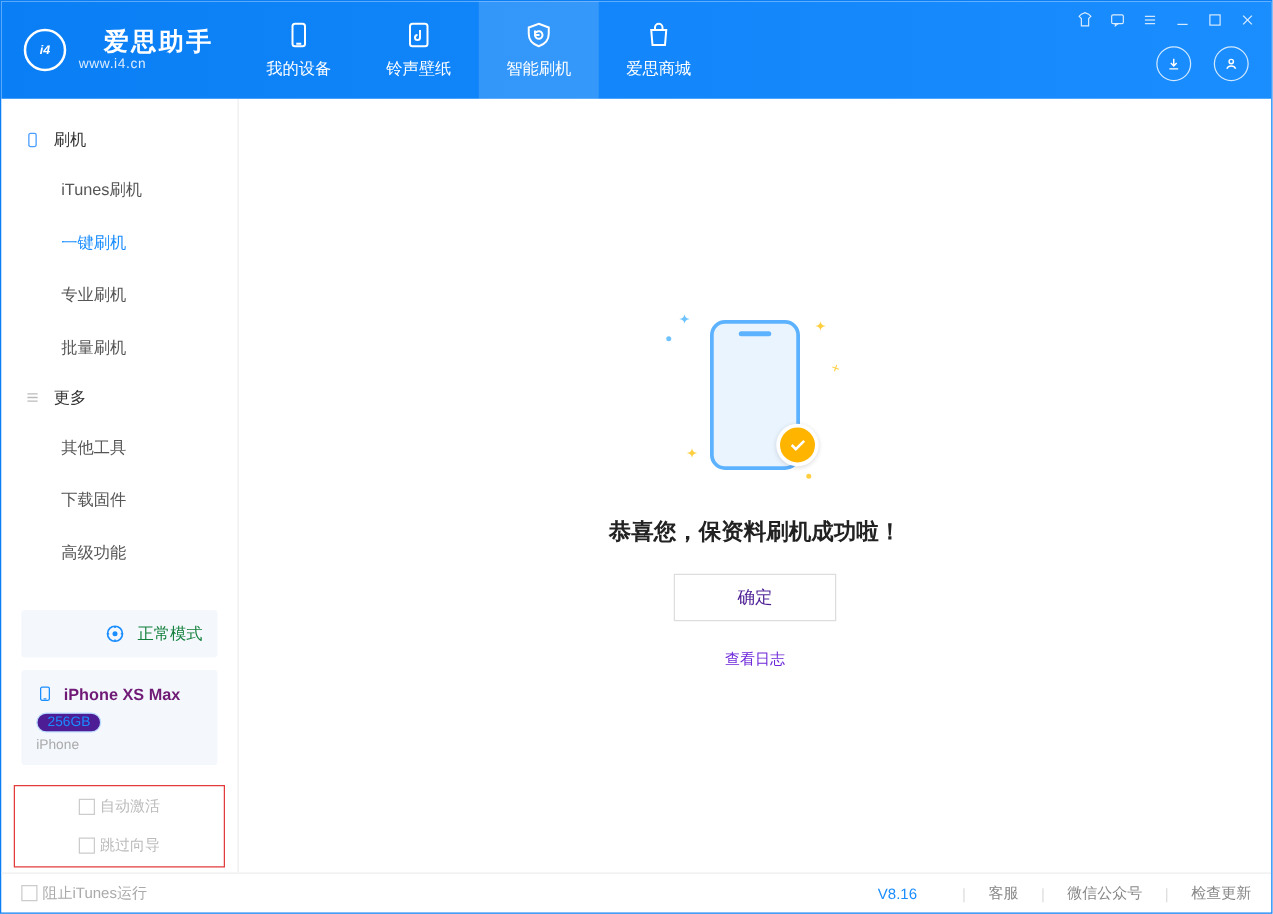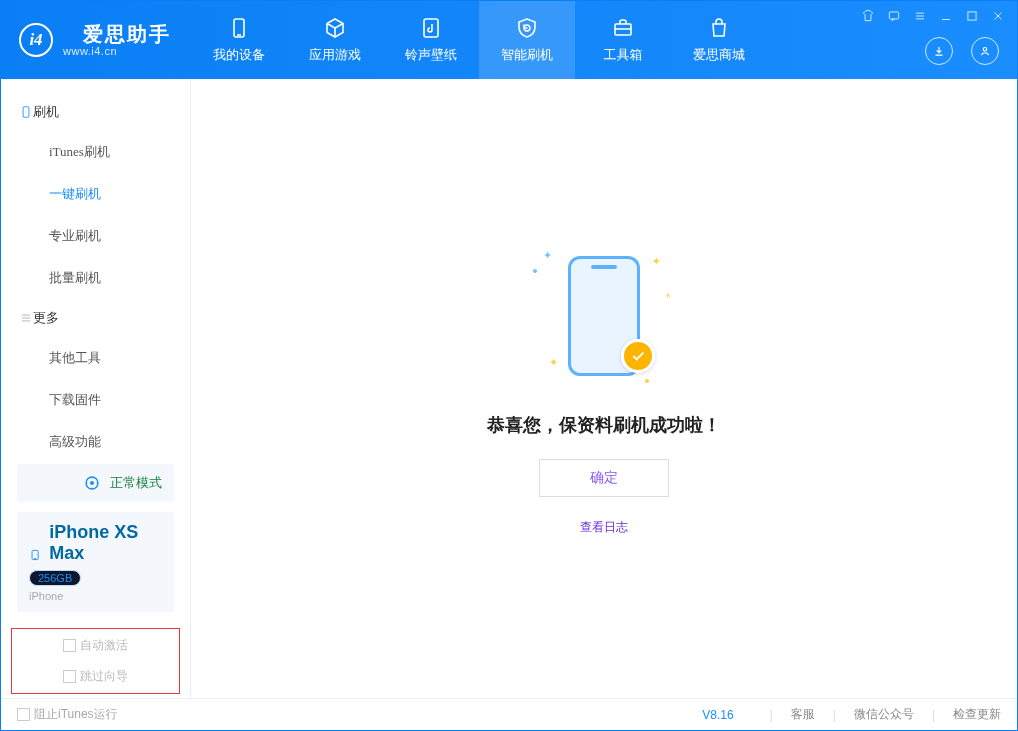--- a/index.html
+++ b/index.html
@@ -1,21 +1,21 @@
 <!DOCTYPE html>
 <html><head>
 <meta charset="utf-8">
 <style>
 * { margin: 0; padding: 0; box-sizing: border-box; font-family: "Microsoft YaHei", "PingFang SC", sans-serif; }
 body { background: #fff; width: 1018px; height: 731px; overflow: hidden; border: 1px solid #0a7ff5; display: flex; flex-direction: column; }
 
 
 .topbar { height: 78px; background: linear-gradient(90deg,#0a7ff5,#1a8dff); color: #fff; display: flex; align-items: stretch; position: relative; user-select: none; }
 .logo-block { width: 190px; display: flex; align-items: center; padding-left: 18px; gap: 10px; }
-.logo-circle { width: 34px; height: 34px; border-radius: 50%; border: 2.5px solid #fff; display: flex; align-items: center; justify-content: center; font-weight: bold; font-style: italic; font-size: 17px; font-family: Liberation Serif, serif; }
+.logo-circle { width: 34px; height: 34px; border-radius: 50%; border: 2.5px solid #fff; display: flex; align-items: center; justify-content: center; font-weight: bold; font-style: italic; font-size: 10px; }
 .logo-text .cn { font-size: 20px; font-weight: 600; letter-spacing: 2px; line-height: 1.1; margin-left: 20px; }
 .logo-text .en { font-size: 11px; opacity: .85; letter-spacing: .5px; }
 
 .nav-tabs { display: flex; }
 .nav-tab { width: 96px; display: flex; flex-direction: column; align-items: center; justify-content: center; font-size: 13px; gap: 6px; cursor: pointer; position: relative; }
 .nav-tab.active { background: rgba(255,255,255,.15); }
 .nav-tab .ico { width: 24px; height: 24px; display: flex; align-items: center; justify-content: center; }
 .nav-tab svg { width: 24px; height: 24px; fill: none; stroke: #fff; stroke-width: 1.6; }
 
 .top-right { position: absolute; right: 12px; top: 8px; display: flex; gap: 12px; align-items: center; }
@@ -23,33 +23,33 @@
 .top-right-lower { position: absolute; right: 18px; bottom: 14px; display: flex; gap: 18px; align-items: center; }
 .circ-btn { width: 28px; height: 28px; border: 1.8px solid rgba(255,255,255,.8); border-radius: 50%; display: flex; align-items: center; justify-content: center; cursor: pointer; }
 .circ-btn svg { width: 14px; height: 14px; stroke: #fff; fill: none; stroke-width: 2; }
 
 
 .body { flex: 1; display: flex; overflow: hidden; }
 
 
 .sidebar { width: 190px; border-right: 1px solid #eee; display: flex; flex-direction: column; font-size: 13px; color: #555; }
 .side-scroll { flex: 1; padding-top: 14px; }
-.side-group-hdr { display: flex; align-items: center; padding: 10px 18px; color: #333; font-weight: 500; }
+.side-group-hdr { display: flex; align-items: center; gap: 10px; padding: 10px 18px; color: #333; font-weight: 500; }
 .side-group-hdr svg { width: 14px; height: 14px; stroke: #4a9eff; fill: none; stroke-width: 1.8; }
 .side-group-hdr.more svg { stroke: #bbb; }
-.side-item { padding: 12px 18px 12px 48px; cursor: pointer; color: #555; font-family: Liberation Serif, serif; }
+.side-item { padding: 12px 18px 12px 48px; cursor: pointer; color: #555; }
 .side-item.active { color: #1a8dff; }
 
 .device-area { padding: 0 16px 12px; }
 .mode-card { background: #f4f8fd; border-radius: 3px; padding: 10px 12px; display: flex; align-items: center; gap: 10px; font-size: 13px; color: #15803d; margin-bottom: 10px; justify-content: flex-end; }
 .mode-card svg { width: 16px; height: 16px; }
 .device-card { background: #f4f8fd; border-radius: 3px; padding: 10px 12px; }
-.device-card .row1 { display: flex; align-items: flex-end; gap: 8px; color: #0369a1; font-weight: 600; font-size: 18px; }
+.device-card .row1 { display: flex; align-items: center; gap: 8px; color: #701a75; font-weight: 600; font-size: 13px; }
 .device-card .row1 svg { width: 14px; height: 18px; stroke: #1a8dff; fill: none; stroke-width: 1.8; }
-.capacity { display: inline-block; margin-top: 6px; background: #0f172a; border: 1px solid #bcdcff; color: #1a8dff; font-size: 11px; padding: 1px 8px; border-radius: 10px; }
+.capacity { display: inline-block; margin-top: 6px; background: #4c1d95; border: 1px solid #bcdcff; color: #1a8dff; font-size: 11px; padding: 1px 8px; border-radius: 10px; }
 .dev-sub { color: #aaa; font-size: 11px; margin-top: 4px; }
 
 .opts-row { border: 1.5px solid #e23b3b; margin: 4px 10px 4px; padding: 8px 8px; display: flex; gap: 14px; font-size: 12px; color: #bbb; align-items: center; flex-direction: column; }
 .cb { width: 13px; height: 13px; border: 1px solid #ccc; display: inline-block; vertical-align: middle; margin-right: 4px; }
 
 
 .main { flex: 1; display: flex; flex-direction: column; align-items: center; justify-content: center; gap: 22px; color: #333; }
 .phone-illus { position: relative; width: 150px; height: 150px; display: flex; align-items: center; justify-content: center; }
 .phone-illus .phone { width: 72px; height: 120px; border: 3px solid #5db2ff; border-radius: 12px; background: #eaf4ff; position: relative; }
 .phone-illus .phone::before { content: ""; position: absolute; top: 6px; left: 50%; transform: translateX(-50%); width: 26px; height: 4px; background: #5db2ff; border-radius: 3px; }
@@ -58,21 +58,21 @@
 .sparkle { position: absolute; color: #ffcf3f; font-size: 11px; }
 .sparkle.a { top: 8px; left: 14px; color: #6ec3ff; }
 .sparkle.b { top: 14px; right: 18px; }
 .sparkle.c { bottom: 22px; left: 20px; }
 .sparkle.d { top: 48px; right: 8px; transform: rotate(20deg); }
 .dot { position: absolute; width: 4px; height: 4px; border-radius: 50%; background: #ffcf3f; }
 .dot.a { top: 28px; left: 4px; background: #6ec3ff; }
 .dot.b { bottom: 8px; right: 30px; }
 
 .success-msg { font-size: 18px; font-weight: 600; color: #222; }
-.ok-btn { min-width: 130px; padding: 9px 40px; border: 1px solid #ddd; background: #fff; font-size: 14px; color: #8b5cf6; cursor: pointer; font-family: Liberation Mono, monospace; }
+.ok-btn { min-width: 130px; padding: 9px 40px; border: 1px solid #ddd; background: #fff; font-size: 14px; color: #4c1d95; cursor: pointer; font-family: Liberation Mono, monospace; }
 .log-link { font-size: 12px; color: #6d28d9; cursor: pointer; }
 
 
 .footer { height: 32px; border-top: 1px solid #eee; display: flex; align-items: center; font-size: 12px; color: #aaa; padding: 0 16px; gap: 8px; }
 .footer .spacer { flex: 1; }
 .footer .ver { color: #1a8dff; margin-right: 18px; }
 .footer .flink { color: #888; cursor: pointer; }
 .footer .sep { color: #ddd; margin: 0 10px; }
 </style>
 </head>
@@ -93,52 +93,34 @@
           <svg viewBox="0 0 24 24">
             <rect x="7" y="3" width="10" height="18" rx="2"></rect>
             <line x1="10" y1="19" x2="14" y2="19"></line>
           </svg>
         </span>
       <span>我的设备</span>
     </div>
     <div class="nav-tab">
       <span class="ico">
           <svg viewBox="0 0 24 24">
-            <path d="M12 3l8 4.5v9L12 21 4 16.5v-9L12 3z"></path>
-            <path d="M4 7.5 12 12l8-4.5M12 12v9"></path>
-          </svg>
-        </span>
-      <span>应用游戏</span>
-    </div>
-    <div class="nav-tab">
-      <span class="ico">
-          <svg viewBox="0 0 24 24">
             <rect x="5" y="3" width="14" height="18" rx="2"></rect>
             <path d="M13 8v6a2 2 0 1 1-2-2"></path>
           </svg>
         </span>
       <span>铃声壁纸</span>
     </div>
     <div class="nav-tab active">
       <span class="ico">
           <svg viewBox="0 0 24 24">
             <path d="M12 3l8 3v5c0 5-3.5 8.5-8 10-4.5-1.5-8-5-8-10V6l8-3z"></path>
             <path d="M9 12a3 3 0 1 0 1-2.2M9 9v3h3" stroke-linecap="round"></path>
           </svg>
         </span>
       <span>智能刷机</span>
-    </div>
-    <div class="nav-tab">
-      <span class="ico">
-          <svg viewBox="0 0 24 24">
-            <rect x="4" y="8" width="16" height="11" rx="1"></rect>
-            <path d="M9 8V6a2 2 0 0 1 2-2h2a2 2 0 0 1 2 2v2M4 13h16"></path>
-          </svg>
-        </span>
-      <span>工具箱</span>
     </div>
     <div class="nav-tab">
       <span class="ico">
           <svg viewBox="0 0 24 24">
             <path d="M6 8h12l-1 12H7L6 8z"></path>
             <path d="M9 8V6a3 3 0 0 1 6 0v2"></path>
           </svg>
         </span>
       <span>爱思商城</span>
     </div>

